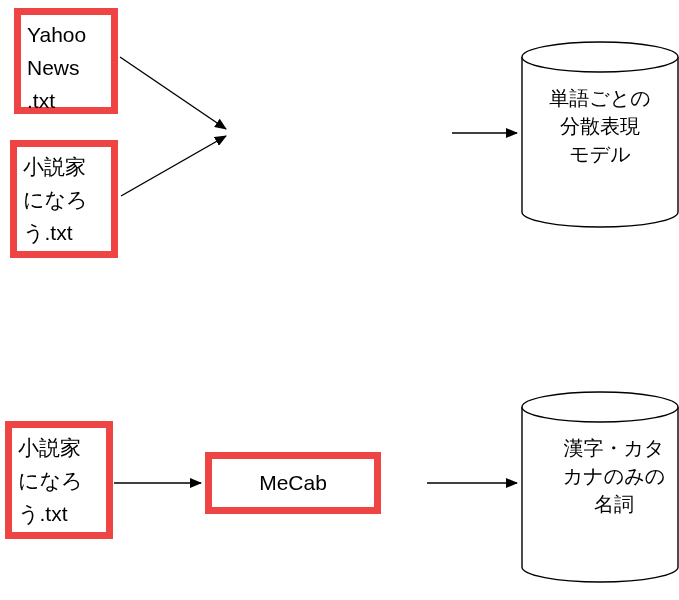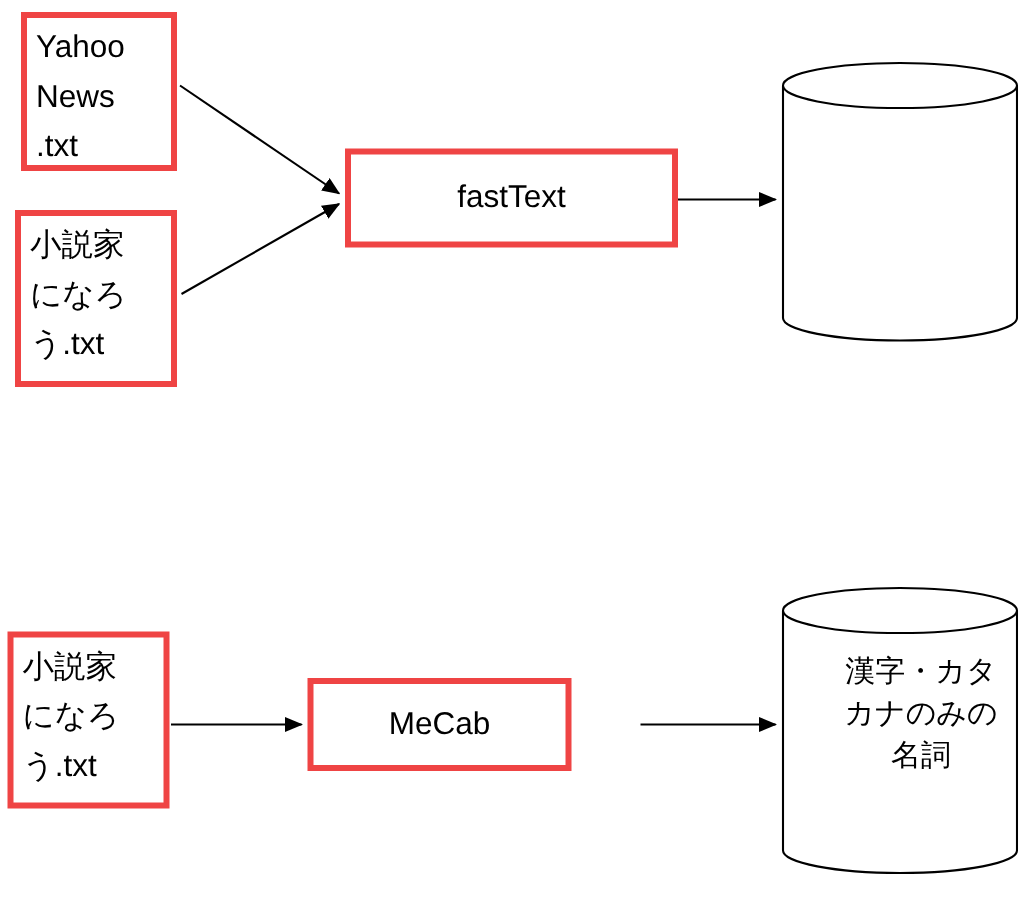--- a/index.html
+++ b/index.html
@@ -19,21 +19,21 @@
     position: absolute;
     left: 0;
     top: 0;
   }
   .node {
     position: absolute;
     box-sizing: border-box;
     color: #000;
   }
   .rect-box {
-    border: 4px solid #ef4444;
+    border: 7px solid #ef4444;
     background: #fff;
   }
   .input-box {
     font-size: 21px;
     line-height: 33px;
     padding: 3px 6px;
     white-space: pre-line;
     text-align: left;
   }
   .process-box {
@@ -99,22 +99,24 @@
   </svg>
 
   <div class="node rect-box input-box" style="left:14px; top:8px; width:104px; height:106px;">Yahoo
 News
 .txt</div>
 
   <div class="node rect-box input-box" style="left:10px; top:140px; width:108px; height:118px;">小説家
 になろ
 う.txt</div>
 
-  <div class="node rect-box process-box" style="left:230px; top:99px; width:222px; height:66px;">fastText</div>
 
+  <div class="node cyl-label" style="left:522px; top:84px; width:156px;">単語ごとの
+分散表現
+モデル</div>
 
 
   <div class="node rect-box input-box" style="left:5px; top:421px; width:108px; height:118px;">小説家
 になろ
 う.txt</div>
 
   <div class="node rect-box process-box" style="left:205px; top:452px; width:176px; height:62px;">MeCab</div>
 
   <div class="node cyl-label" style="left:536px; top:434px; width:156px;">漢字・カタ
 カナのみの

